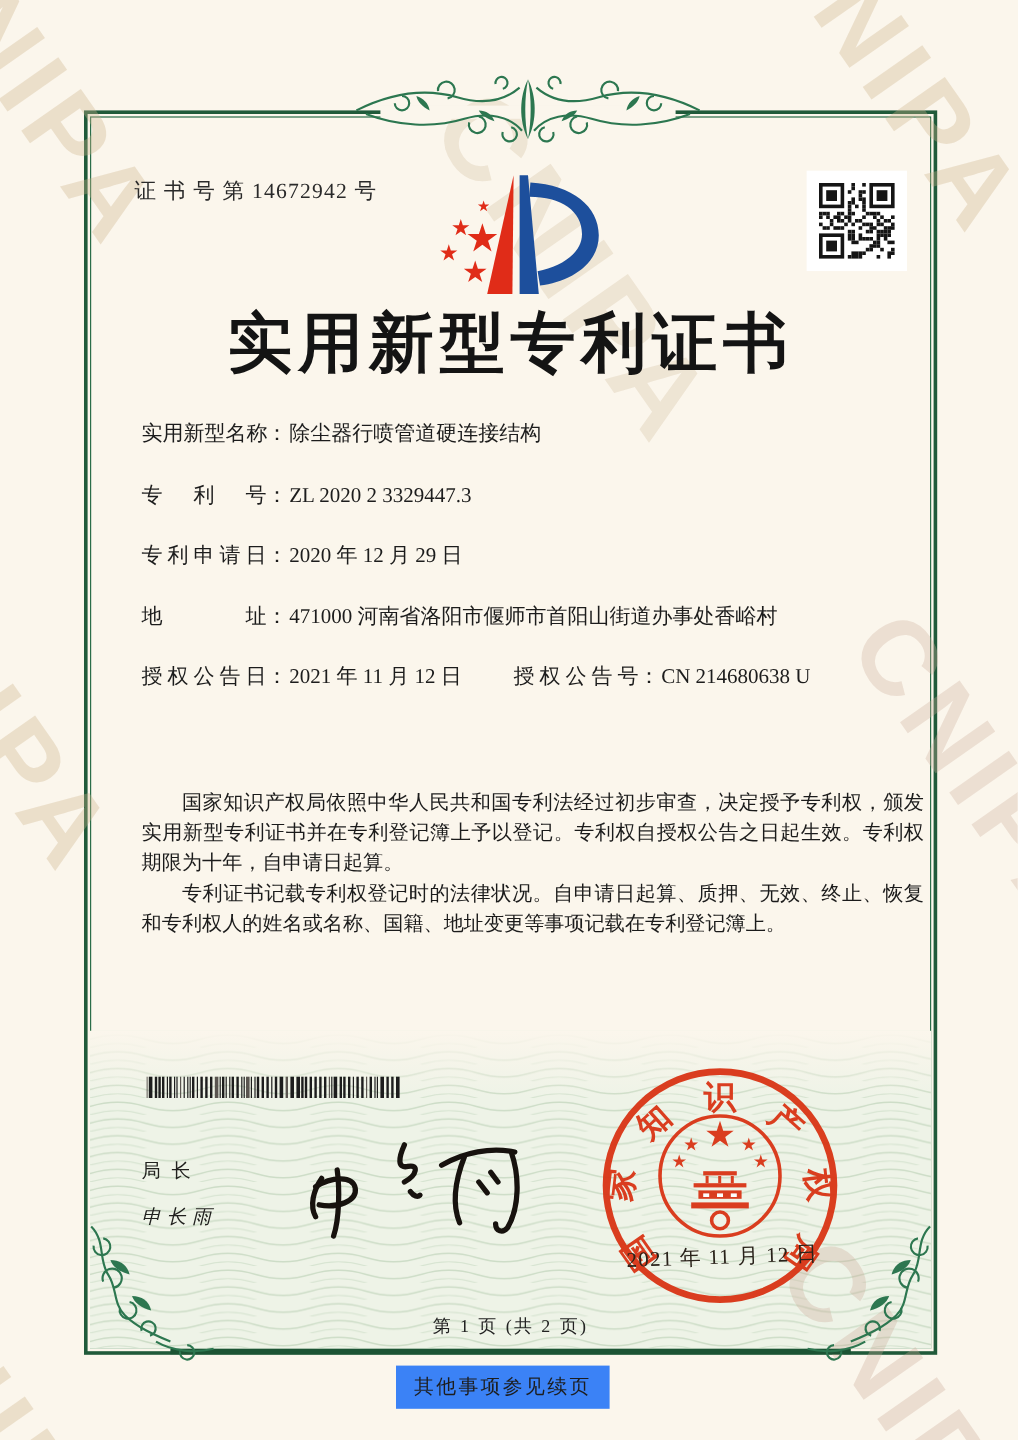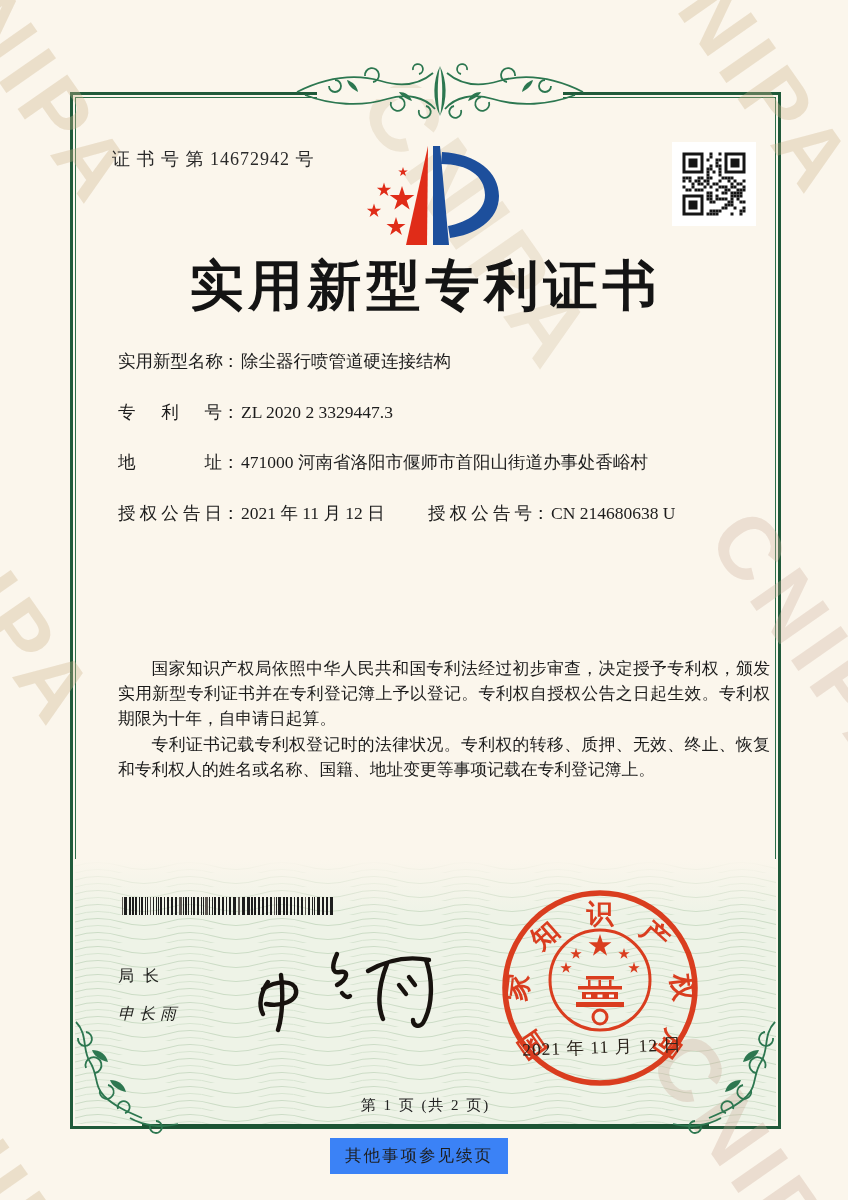--- a/index.html
+++ b/index.html
@@ -278,33 +278,36 @@
 <div class="title">实用新型专利证书</div>
 
 <div class="fields">
   <div class="frow">
     <span class="flabel">实用新型名称</span><span class="fcolon">：</span><span class="fvalue">除尘器行喷管道硬连接结构</span>
   </div>
   <div class="frow">
     <span class="flabel">专利号</span><span class="fcolon">：</span><span class="fvalue">ZL 2020 2 3329447.3</span>
   </div>
   <div class="frow">
+    <span class="flabel">专利申请日</span><span class="fcolon">：</span><span class="fvalue">2020 年 12 月 29 日</span>
+  </div>
+  <div class="frow">
     <span class="flabel">地址</span><span class="fcolon">：</span><span class="fvalue">471000 河南省洛阳市偃师市首阳山街道办事处香峪村</span>
   </div>
   <div class="frow">
     <span class="flabel">授权公告日</span><span class="fcolon">：</span><span class="fvalue">2021 年 11 月 12 日</span>
     <span class="g2">
       <span class="flabel">授权公告号</span><span class="fcolon">：</span><span class="fvalue">CN 214680638 U</span>
     </span>
   </div>
 </div>
 
 <div class="paras">
   <p>国家知识产权局依照中华人民共和国专利法经过初步审查，决定授予专利权，颁发实用新型专利证书并在专利登记簿上予以登记。专利权自授权公告之日起生效。专利权期限为十年，自申请日起算。</p>
-  <p>专利证书记载专利权登记时的法律状况。专利权的转移、质押、无效、终止、恢复和专利权人的姓名或名称、国籍、地址变更等事项记载在专利登记簿上。</p>
+  <p>专利证书记载专利权登记时的法律状况。自申请日起算、质押、无效、终止、恢复和专利权人的姓名或名称、国籍、地址变更等事项记载在专利登记簿上。</p>
 </div>
 
 <svg class="abs" style="left:122px;top:897px;z-index:2;" width="214" height="18" viewBox="0 0 214 18">
   <g id="barcode-bars">
       <rect x="0" y="0" width="1" height="18" fill="#5a5550"></rect>
       <rect x="2" y="0" width="3" height="18" fill="#1d1d1d"></rect>
       <rect x="7" y="0" width="2" height="18" fill="#1d1d1d"></rect>
       <rect x="10" y="0" width="2" height="18" fill="#1d1d1d"></rect>
       <rect x="13" y="0" width="2" height="18" fill="#1d1d1d"></rect>
       <rect x="17" y="0" width="1" height="18" fill="#1d1d1d"></rect>

